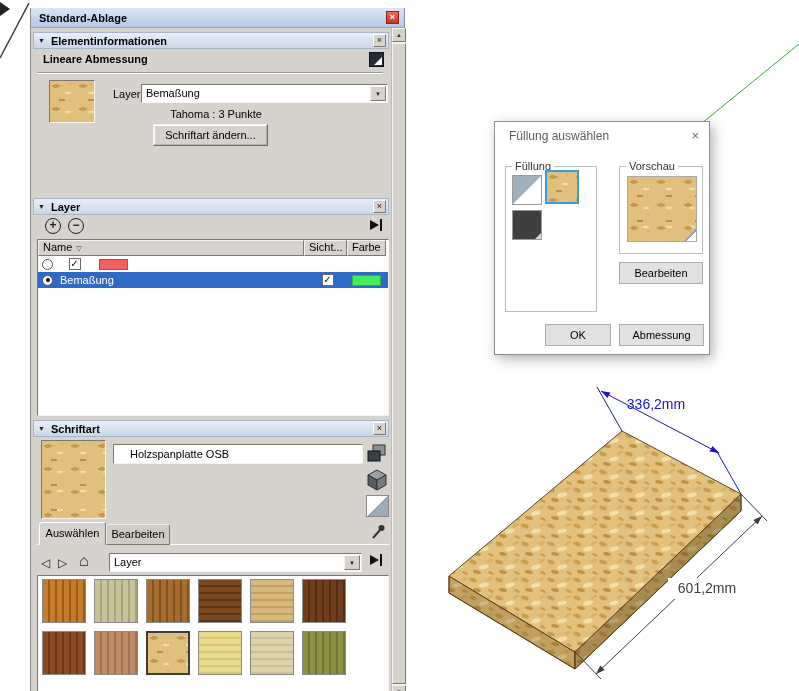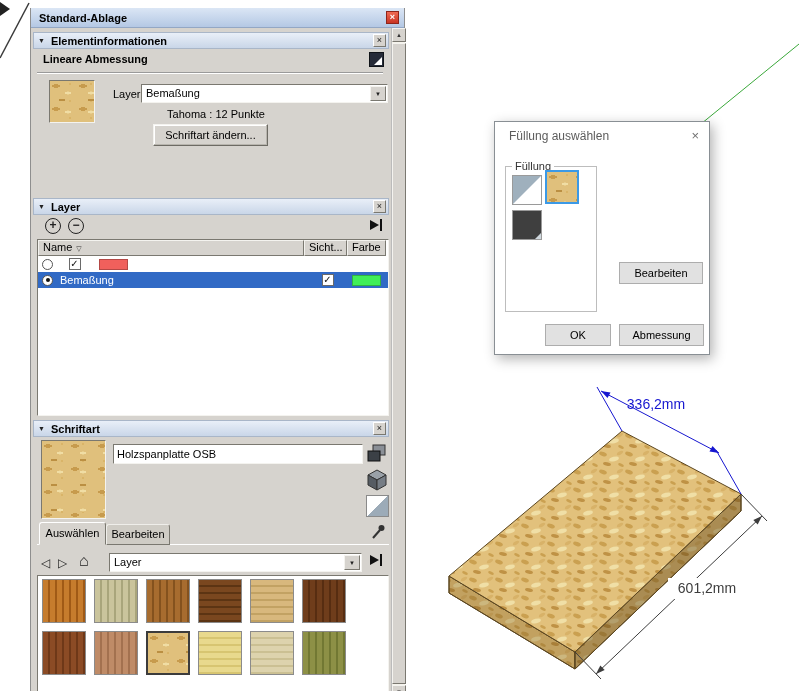--- a/index.html
+++ b/index.html
@@ -58,21 +58,21 @@
   .layer-row.selected { background:#316ac5; color:#fff; }
   .radio { width:11px; height:11px; border:1px solid #555; border-radius:50%; background:#fff; margin-left:4px; position:relative; flex:0 0 auto; }
   .radio.on::after { content:''; position:absolute; left:2.5px; top:2.5px; width:4px; height:4px; border-radius:50%; background:#111; }
   .lname { margin-left:7px; flex:1 1 auto; overflow:hidden; white-space:nowrap; }
   .viscol { width:43px; display:flex; justify-content:center; flex:0 0 auto; }
   .checkbox { width:12px; height:12px; background:#fff; border:1px solid #6a6a6a; color:#111; font-size:10px; line-height:10px; text-align:center; }
   .colcol { width:39px; flex:0 0 auto; }
   .layer-color { display:block; width:29px; height:11px; margin-left:3px; border:1px solid rgba(0,0,0,.25); }
 
   .field { position:absolute; background:#fff; border:1px solid; border-color:#7a7870 #f4f3ef #f4f3ef #7a7870;
-           font-size:11px; padding-left:3px; font-family:"Liberation Sans",sans-serif; }
+           font-size:11px; padding-left:16px; font-family:"Liberation Sans",sans-serif; }
 
   .tex-osb { background-color:#e0c07c;
     background-image:
       radial-gradient(7px 3px at 6px 5px,  #c79b4d 60%, rgba(0,0,0,0) 61%),
       radial-gradient(6px 2.5px at 18px 12px, #f0dda4 60%, rgba(0,0,0,0) 61%),
       radial-gradient(5px 2px at 12px 19px, #bb8f42 60%, rgba(0,0,0,0) 61%),
       radial-gradient(6px 2.5px at 22px 3px, #d9b468 60%, rgba(0,0,0,0) 61%);
     background-size: 27px 23px, 23px 19px, 29px 25px, 21px 17px; }
 
   .side-icon { position:absolute; }
@@ -191,21 +191,21 @@
     <div class="groove" style="left:6px;top:64px;width:346px"></div>
 
     <div class="thumb tex-osb" style="left:18px;top:72px;width:46px;height:43px"></div>
     <span class="label" style="left:82px;top:80px">Layer:</span>
 
     <div class="dropdown" style="left:110px;top:76px;width:247px;height:19px">
       <span class="dd-text">Bemaßung</span>
       <span class="dd-btn">▼</span>
     </div>
 
-    <div class="label" style="left:80px;top:100px;width:210px;text-align:center">Tahoma : 12 Punkte</div>
+    <div class="label" style="left:80px;top:100px;width:210px;text-align:center">Tahoma : 3 Punkte</div>
     <button class="btn95" style="left:122px;top:116px;width:115px;height:22px">Schriftart ändern...</button>
 
     <div class="sec-header" style="top:190px">
       <span class="collapse">▼</span>
       <span class="sec-title">Layer</span>
       <span class="sec-close">×</span>
     </div>
 
     <div class="circle-btn" style="left:14px;top:210px">+</div>
     <div class="circle-btn" style="left:37px;top:210px">−</div>
@@ -317,19 +317,25 @@
 
     <div class="group" style="left:10px;top:44px;width:92px;height:146px">
       <span class="group-label">Füllung</span>
       <div style="position:absolute;left:0;top:0;right:0;bottom:0">
           <div class="fill-swatch diag"></div>
           <div class="fill-swatch selected tex-osb"></div>
           <div class="fill-swatch dark" style="background: rgb(63, 63, 63);"></div>
         </div>
     </div>
 
+    <div class="group" style="left:124px;top:44px;width:84px;height:88px">
+      <span class="group-label">Vorschau</span>
+      <div class="preview-box tex-osb">
+        <div class="preview-corner"></div>
+      </div>
+    </div>
 
     <div class="dlg-btn" style="left:124px;top:140px;width:84px">Bearbeiten</div>
     <div class="dlg-btn" style="left:50px;top:202px;width:66px">OK</div>
     <div class="dlg-btn" style="left:124px;top:202px;width:85px">Abmessung</div>
   </div>
 
 </div>
 
 </body></html>

